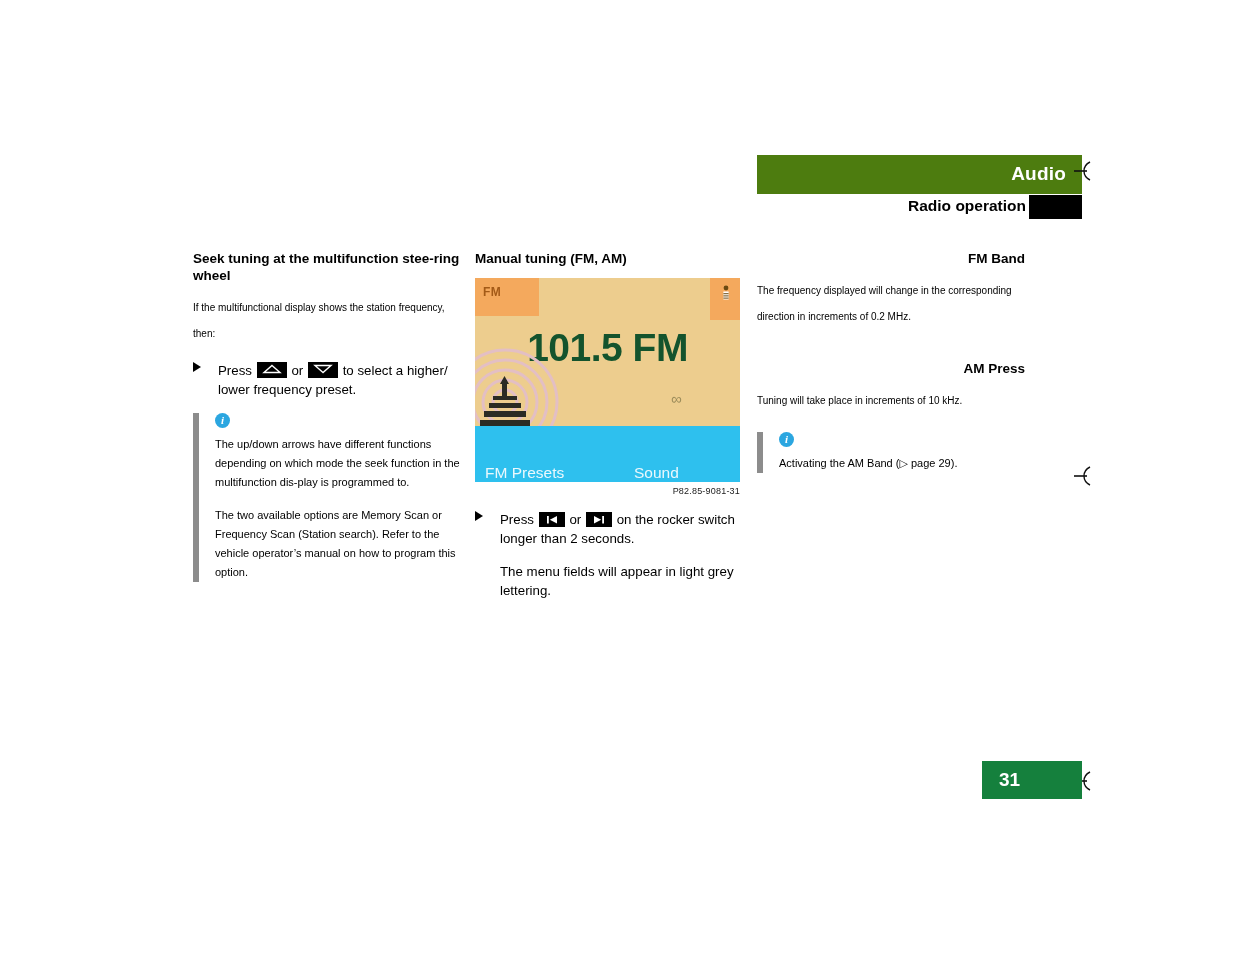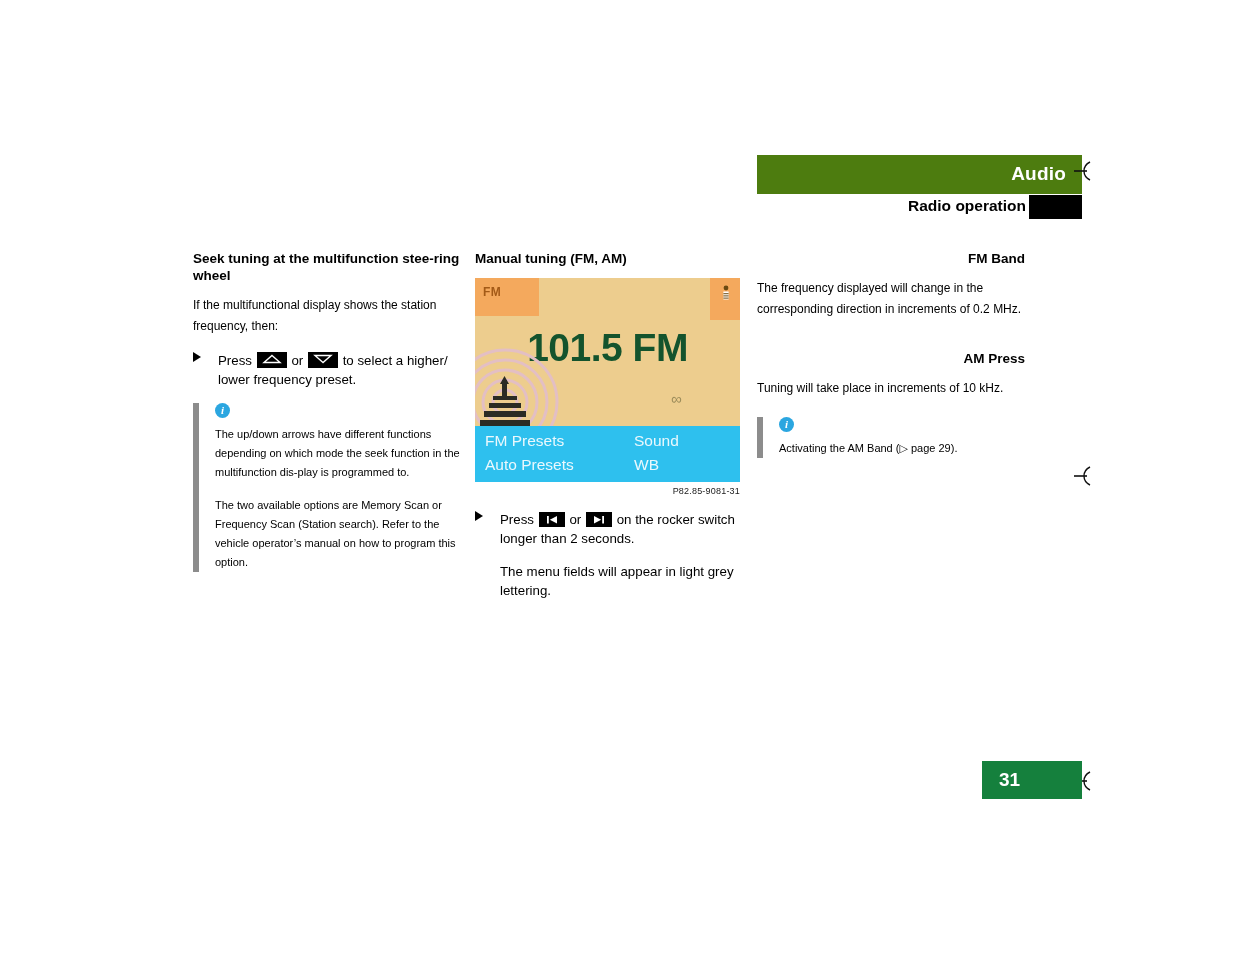--- a/index.html
+++ b/index.html
@@ -84,22 +84,22 @@
     margin: 0 0 11px 0;
   }
   .sub-head-italic {
     font-size: 13.5px;
     font-weight: bold;
     line-height: 17px;
     margin: 0 0 11px 0;
     text-align: right;
   }
   p.body-text {
-    font-size: 12px;
-    line-height: 21px;
+    font-size: 10px;
+    line-height: 26px;
     margin: 0 0 14px 0;
   }
   .spacer-lg { height: 16px; }
 
   
   .step {
     position: relative;
     padding-left: 25px;
     font-size: 13.3px;
     line-height: 19px;
@@ -237,20 +237,21 @@
   #rd-menu {
     position: absolute;
     left: 0; right: 0; bottom: 0;
     height: 56px;
     background: #2ec0ee;
   }
   .rd-menu-item {
     position: absolute;
     font-size: 15.5px;
     color: #eaf8fd;
+    margin-top: 32px;
   }
   #rd-m1 { left: 10px;  top: 6px;  }
   #rd-m2 { left: 10px;  top: 30px; }
   #rd-m3 { left: 159px; top: 6px;  }
   #rd-m4 { left: 159px; top: 30px; }
   #fig-caption {
     width: 265px;
     text-align: right;
     font-size: 9px;
     color: #1a1a1a;

